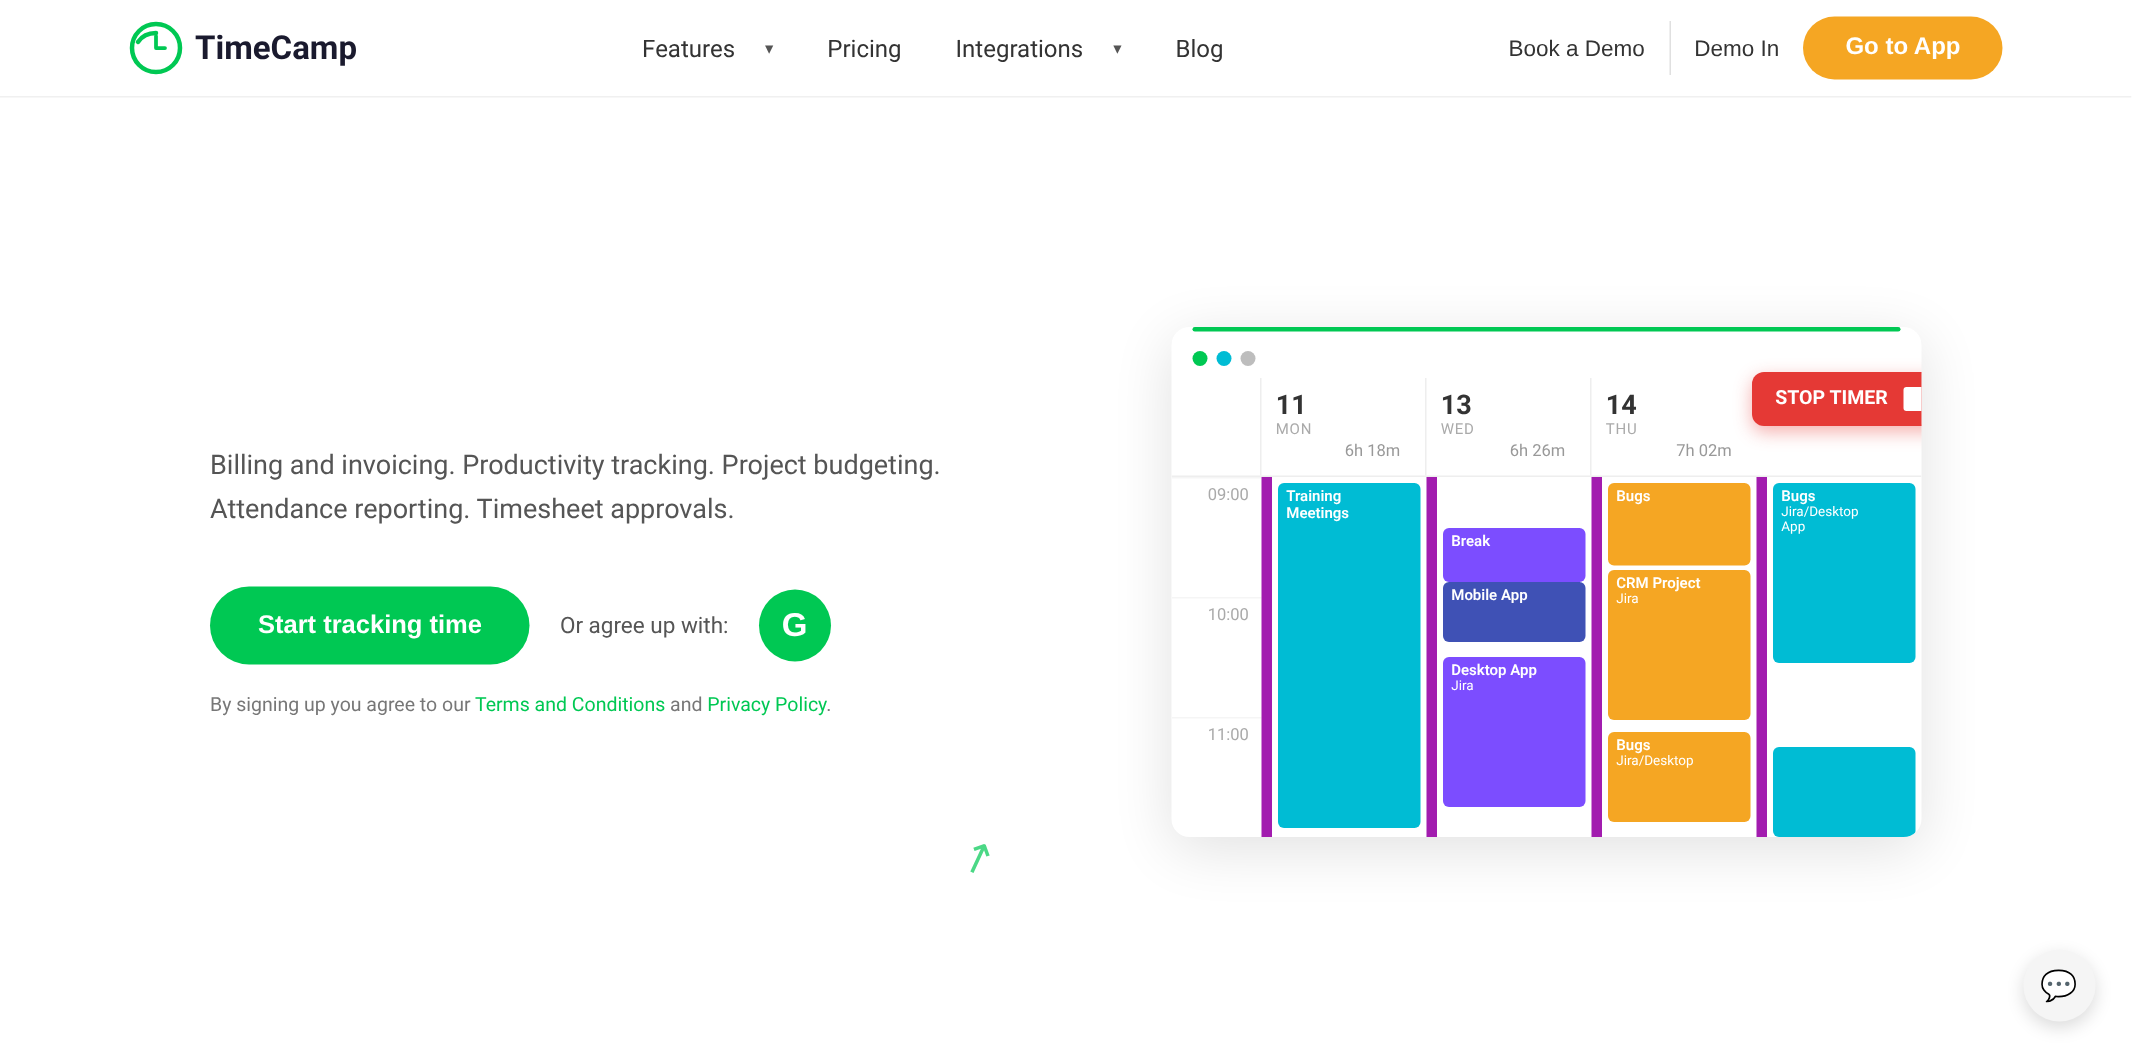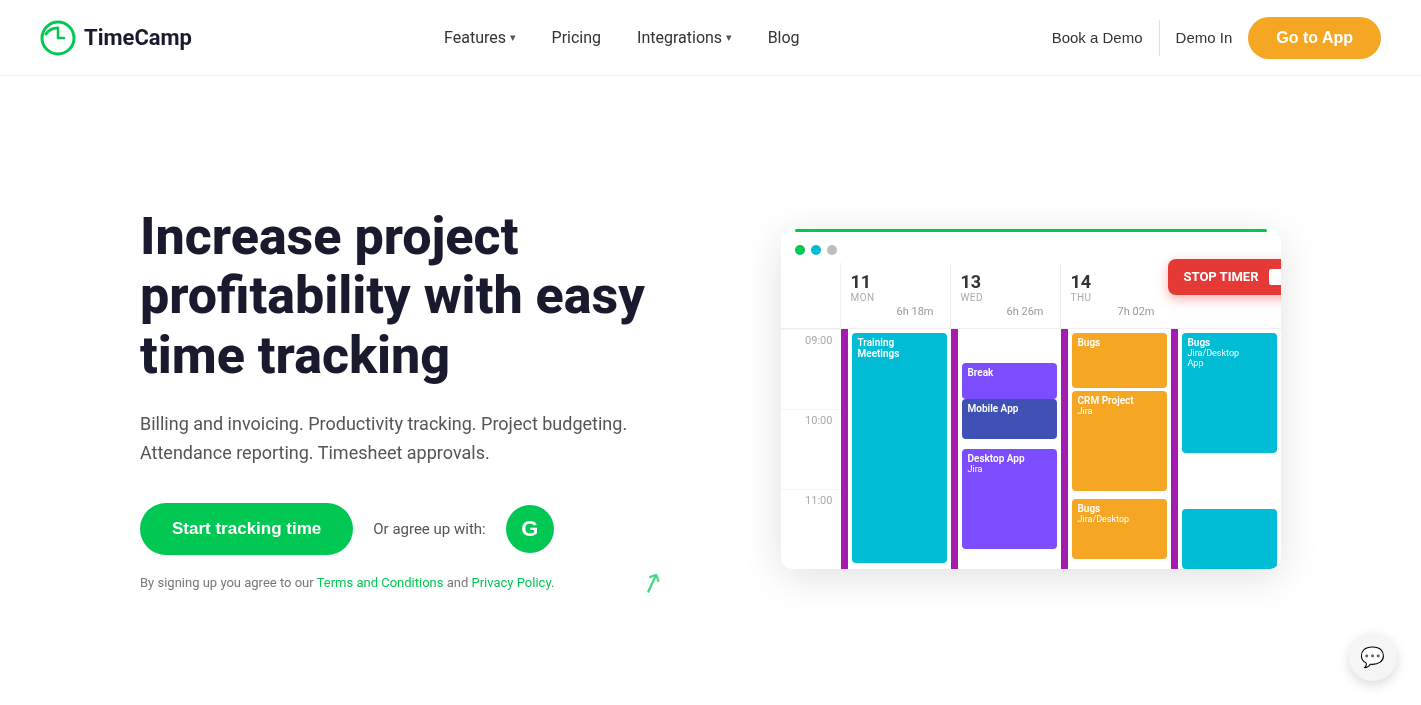--- a/index.html
+++ b/index.html
@@ -1,29 +1,29 @@
 <!DOCTYPE html>
 <html><head>
   <meta charset="utf-8">
   <style>
     * { margin: 0; padding: 0; box-sizing: border-box; }
     body { font-family: -apple-system, BlinkMacSystemFont, 'Segoe UI', Roboto, sans-serif; background: #fff; color: #1a1a2e; overflow-x: hidden; }
 
     
     .navbar {
       display: flex; align-items: center; justify-content: space-between;
-      padding: 0 40px; height: 76px; border-bottom: 1px solid #f0f0f0;
+      padding: 0 86px; height: 65px; border-bottom: 1px solid #f0f0f0;
       background: #fff; position: sticky; top: 0; z-index: 100;
     }
     .logo-area { display: flex; align-items: center; gap: 8px; cursor: pointer; }
     .logo-icon { width: 36px; height: 36px; }
     .logo-text { font-size: 22px; font-weight: 700; color: #1a1a2e; }
     .nav-links { display: flex; align-items: center; gap: 36px; }
     .nav-link {
-      font-size: 16px; color: #333; cursor: pointer; display: flex; align-items: center; gap: 4px;
+      font-size: 16px; color: #333; cursor: pointer; display: flex; align-items: center; gap: 20px;
       text-decoration: none; font-weight: 400;
     }
     .nav-chevron { font-size: 11px; color: #555; }
     .nav-actions { display: flex; align-items: center; gap: 16px; }
     .book-demo-btn {
       font-size: 15px; color: #333; cursor: pointer; background: none; border: none; font-weight: 400;
     }
     .divider-line { width: 1px; height: 36px; background: #e0e0e0; }
     .sign-in-btn {
       font-size: 15px; color: #333; cursor: pointer; background: none; border: none; font-weight: 400;
@@ -145,21 +145,20 @@
   <div class="nav-actions">
     <button class="book-demo-btn">Book a Demo</button>
     <div class="divider-line"></div>
     <button class="sign-in-btn">Demo In</button>
     <button class="go-to-app-btn">Go to App</button>
   </div>
 </nav>
 
 <section class="hero">
   <div class="hero-left">
-    <h1 class="hero-title">Increase project profitability with easy time tracking</h1>
     <p class="hero-subtitle">Billing and invoicing. Productivity tracking. Project budgeting. Attendance reporting. Timesheet approvals.</p>
 
     <div class="hero-cta">
       <button class="start-tracking-btn">Start tracking time</button>
       <span class="or-signup">Or agree up with:</span>
       <button class="google-btn">G</button>
     </div>
 
     <p class="terms-text">
       <span>By signing up you agree to our </span><a class="terms-link">Terms and Conditions</a><span> and </span><a class="terms-link">Privacy Policy</a><span>.</span>

